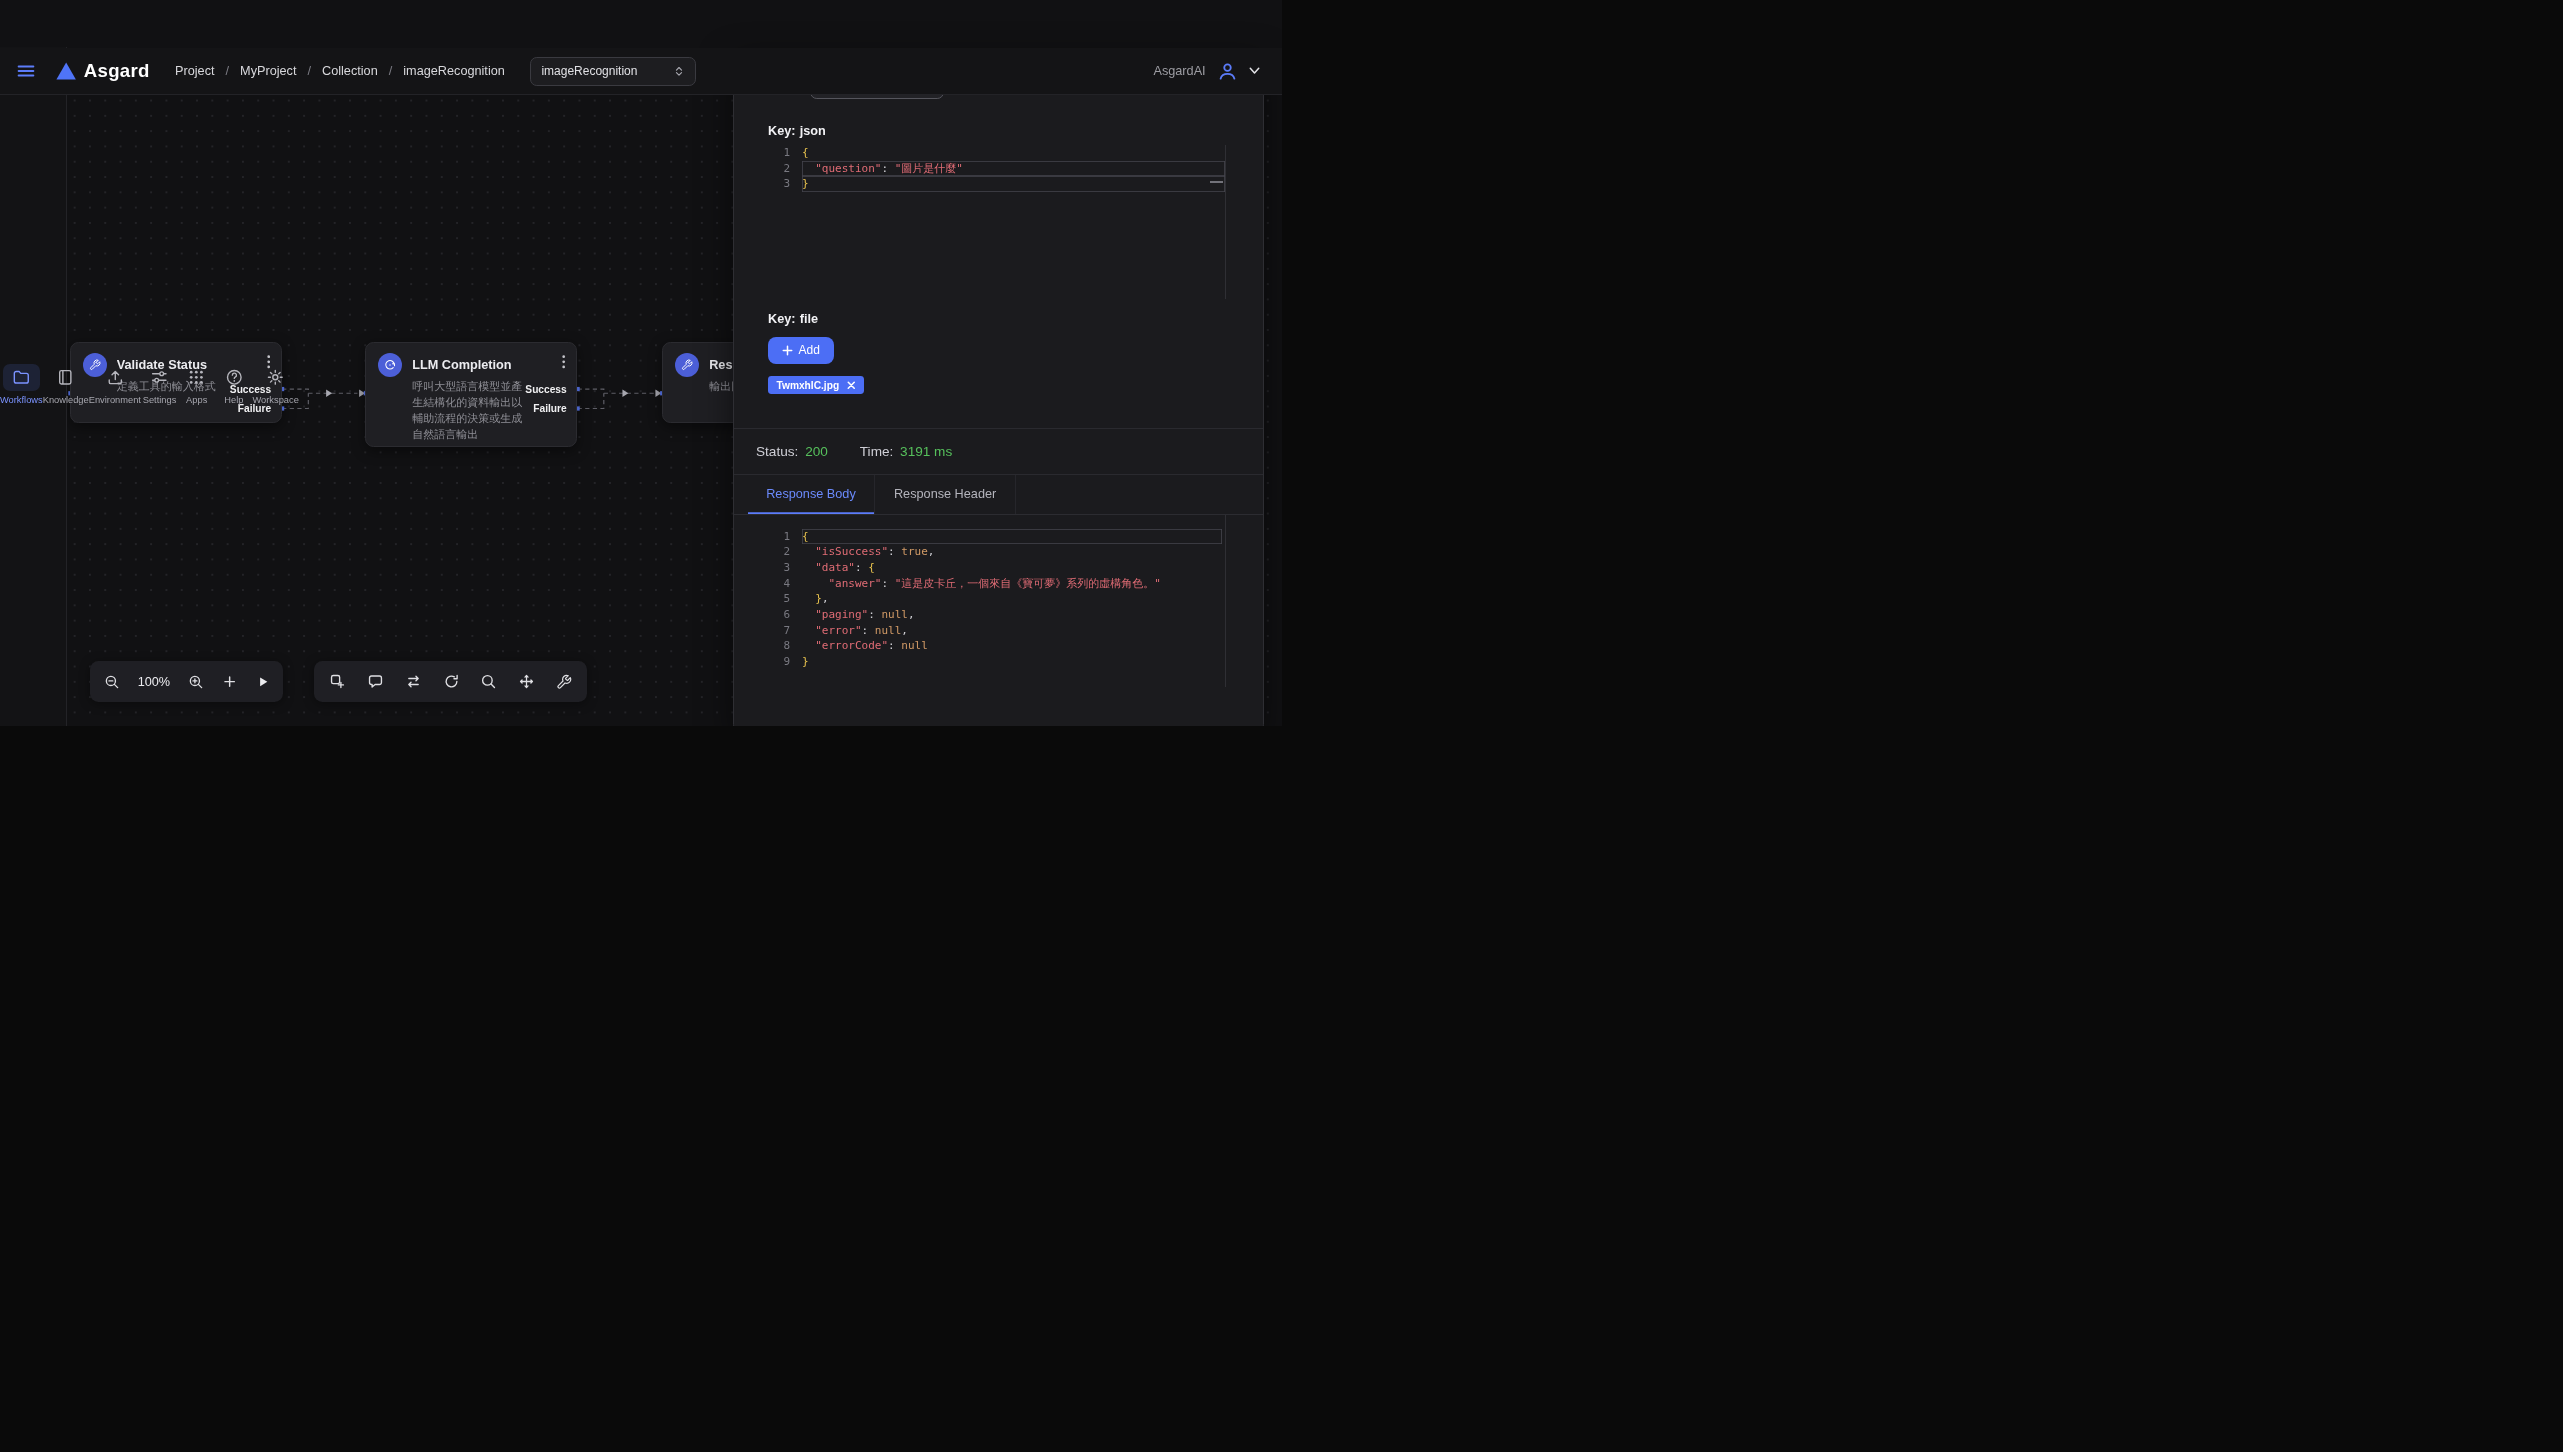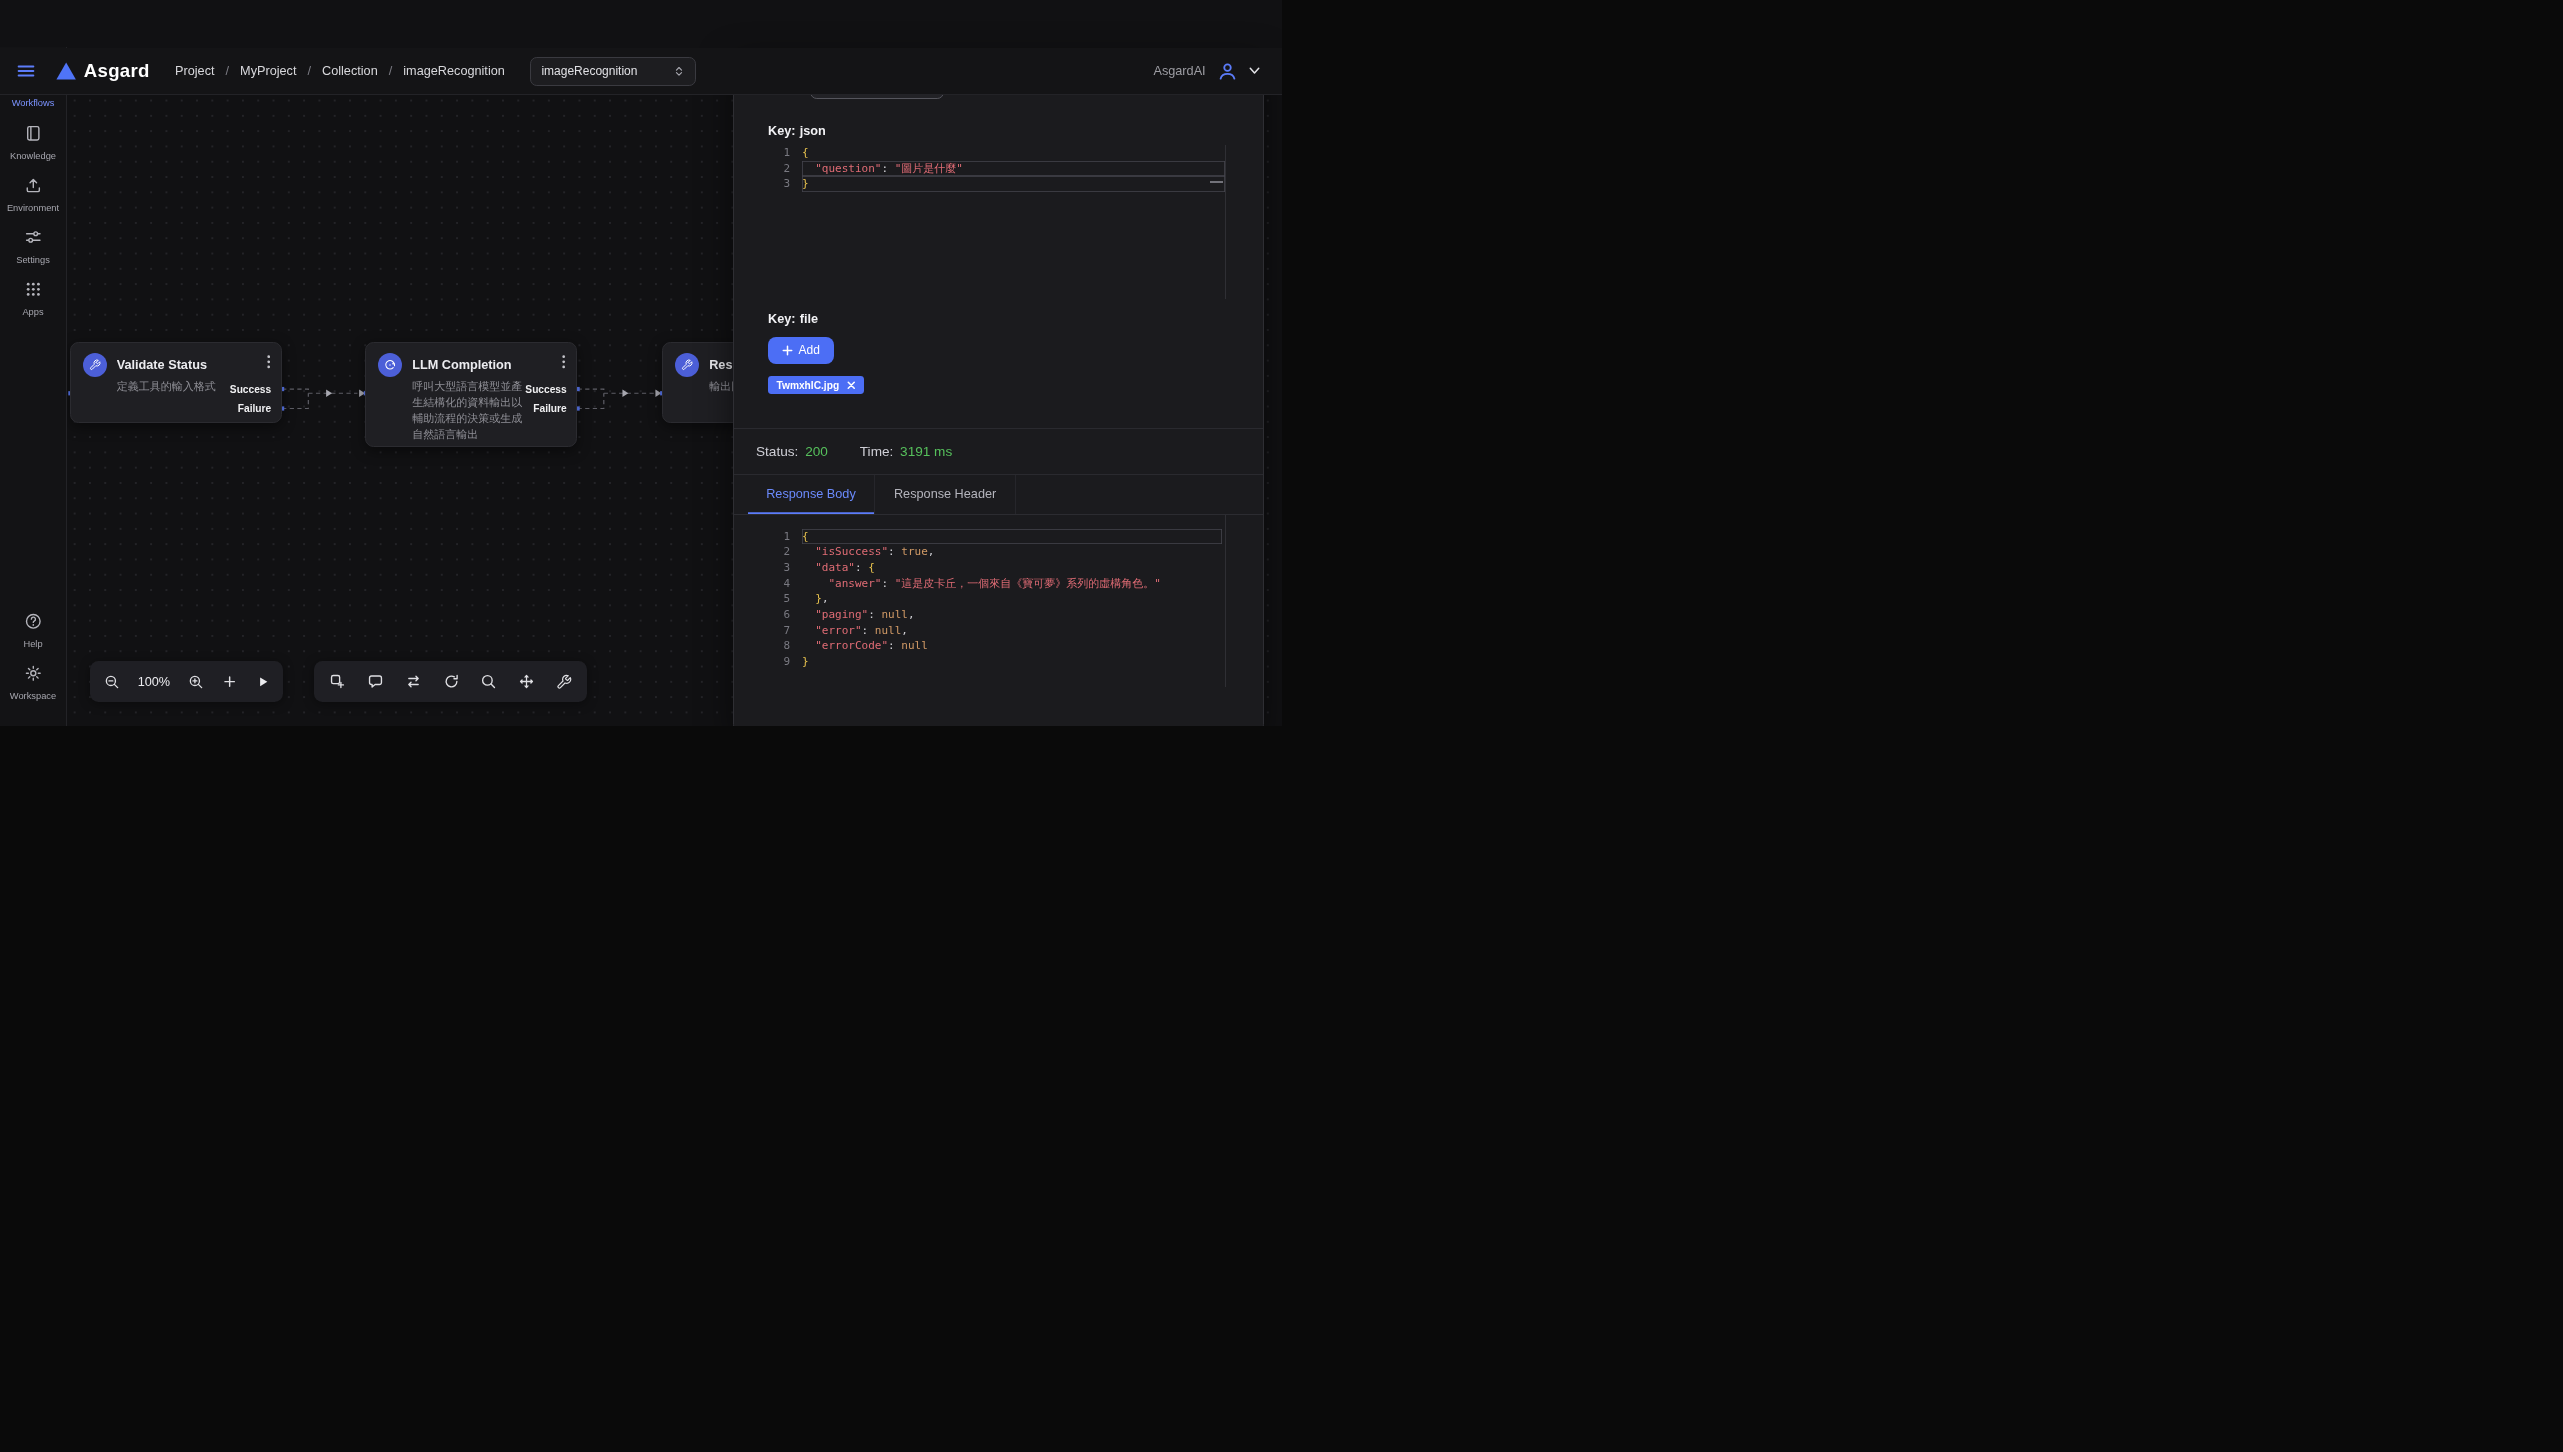--- a/index.html
+++ b/index.html
@@ -14,21 +14,21 @@
   .logo-text { font-size:18.6px; font-weight:700; color:#ffffff; letter-spacing:0.3px; }
   .breadcrumb { display:flex; align-items:center; gap:11px; font-size:12.7px; color:#d8d8dc; }
   .breadcrumb .sep { color:#7c7c84; }
   .crumb { cursor:pointer; }
   .wf-select { margin-left:25.4px; width:166px; height:29px; background:#1d1d20; border:0.8px solid #3a3a40; border-radius:6.8px; display:flex; align-items:center; padding:0 10.2px; font-size:12px; color:#e0e0e4; cursor:pointer; }
   .wf-select .updown { margin-left:auto; color:#a7a7af; display:flex; }
   .topbar-right { margin-left:auto; display:flex; align-items:center; gap:10.2px; }
   .user-name { font-size:12.7px; color:#9d9da3; }
 
   
-  .sidebar { position:absolute; left:0; top:47px; bottom:0; width:67px; background:#131315; border-right:0.8px solid #232327; display:flex; flex-direction:column; align-items:center; padding:20.3px 0 13.6px; z-index:9; }
+  .sidebar { position:absolute; left:0; top:47px; bottom:0; width:67px; background:#131315; border-right:0.8px solid #232327; display:flex; flex-direction:row; align-items:center; padding:20.3px 0 13.6px; z-index:9; }
   .side-item { display:flex; flex-direction:column; align-items:center; gap:4.2px; color:#a6a6ae; font-size:9.3px; margin-bottom:11px; cursor:pointer; width:100%; }
   .side-item .icon-wrap { padding:4.2px 9.3px; border-radius:6.8px; display:flex; }
   .side-item.active { color:#7b93ff; }
   .side-item.active .icon-wrap { background:rgba(92,124,250,.14); }
   .side-spacer { flex:1; }
 
   
   .canvas { position:absolute; left:67px; top:47px; right:0; bottom:0; background-color:#111113;
     background-image:radial-gradient(#242428 0.8px, transparent 1.1px); background-size:15.3px 15.3px; overflow:hidden; }
   .edge-layer { position:absolute; left:0; top:0; width:100%; height:100%; z-index:1; }

